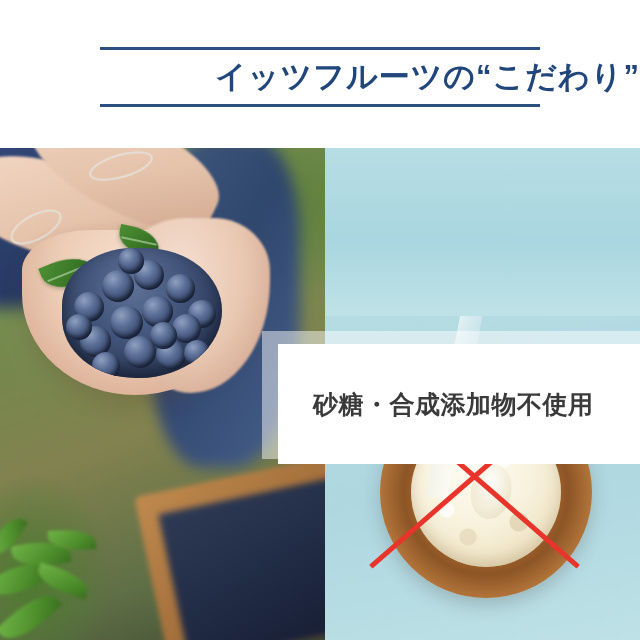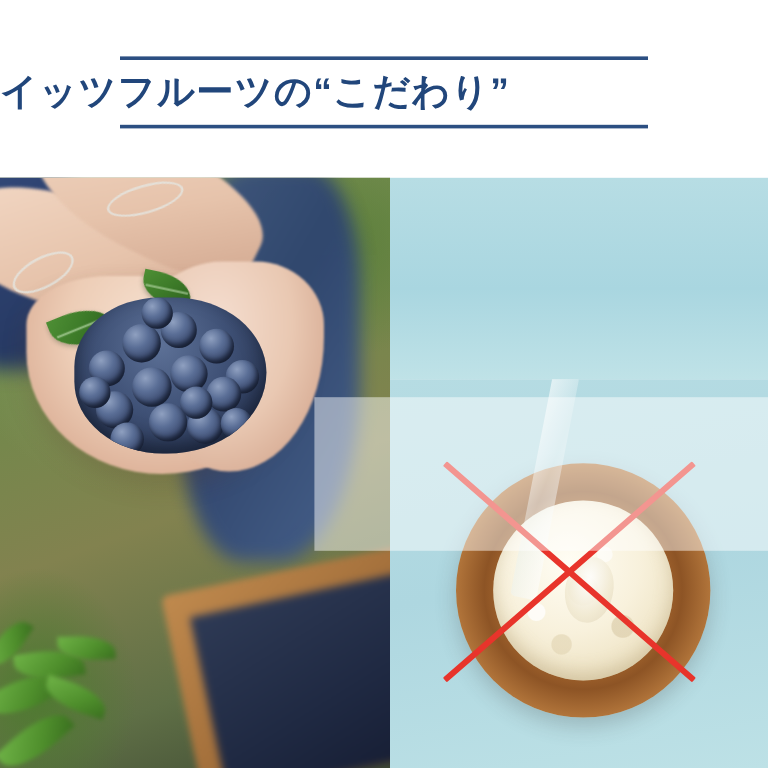--- a/index.html
+++ b/index.html
@@ -24,21 +24,21 @@
     width:440px;
     height:3px;
     background:#2c4f82;
   }
   .title-rule.top { top:47px; }
   .title-rule.bottom { top:104px; }
   .title-text {
     position:absolute;
     left:0; top:54px;
     width:640px;
-    text-align:left;
+    text-align:right;
     font-size:31px;
     font-weight:bold;
     letter-spacing:1px;
     color:#21467b;
     line-height:46px;
     white-space:nowrap;
   }
 
   
   .grid {
@@ -358,14 +358,17 @@
     </div>
     <div class="pr-spoon"></div>
     <div class="pr-spoon-bowl"></div>
     <div class="pr-cross">
       <i class="s1"></i>
         <i class="s2"></i>
     </div>
   </div>
 
   <div class="card-top-ghost"></div>
+  <div class="card-top">
+    <div class="card-top-text">砂糖・合成添加物不使用</div>
+  </div>
 
 </div>
 
 </body></html>

